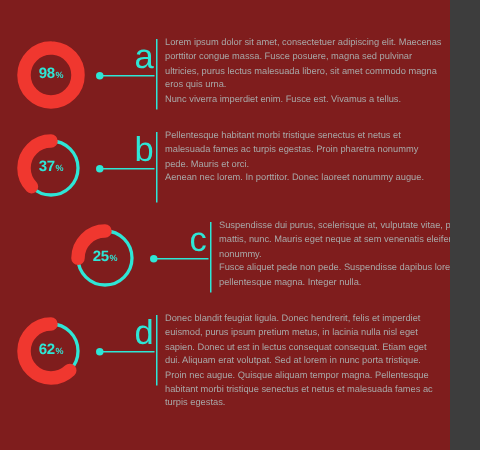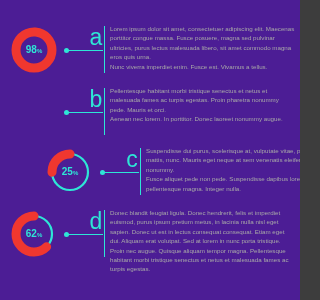--- a/index.html
+++ b/index.html
@@ -10,21 +10,21 @@
     width: 300px;
     height: 300px;
     overflow: hidden;
     background: #3d3d3d;
     font-family: "Liberation Sans", sans-serif;
   }
   #infographic {
     position: relative;
     width: 300px;
     height: 300px;
-    background: #4c1d95;
+    background: #7f1d1d;
   }
   .row {
     position: absolute;
     left: 0;
     width: 300px;
     height: 60px;
   }
   .chart-wrap {
     position: absolute;
     left: 8px;
@@ -140,20 +140,30 @@
         <div class="hline"></div>
         <div class="letter">a</div>
       </div>
       <div class="vline"></div>
       <div class="text-block">
         <p>Lorem ipsum dolor sit amet, consectetuer adipiscing elit. Maecenas porttitor congue massa. Fusce posuere, magna sed pulvinar ultricies, purus lectus malesuada libero, sit amet commodo magna eros quis urna.</p>
         <p>Nunc viverra imperdiet enim. Fusce est. Vivamus a tellus.</p>
       </div>
     </div>
     <div class="row" style="top: 86px;">
+      <div class="chart-wrap">
+        <svg class="donut" viewBox="0 0 52 52">
+          <circle cx="26" cy="26" r="18" fill="none" stroke="#2ee6d6" stroke-width="2.2"></circle>
+          <circle cx="26" cy="26" r="18" fill="none" stroke="#f0372f" stroke-width="9" stroke-linecap="round" stroke-dasharray="41.84601414581604 71.25132138341651" transform="rotate(-90 26 26) scale(1,-1) translate(0,-52)"></circle>
+        </svg>
+        <div class="pct">
+          <span>37</span>
+          <span class="sym">%</span>
+        </div>
+      </div>
       <div class="connector">
         <div class="dot"></div>
         <div class="hline"></div>
         <div class="letter">b</div>
       </div>
       <div class="vline"></div>
       <div class="text-block">
         <p>Pellentesque habitant morbi tristique senectus et netus et malesuada fames ac turpis egestas. Proin pharetra nonummy pede. Mauris et orci.</p>
         <p>Aenean nec lorem. In porttitor. Donec laoreet nonummy augue.</p>
       </div>

